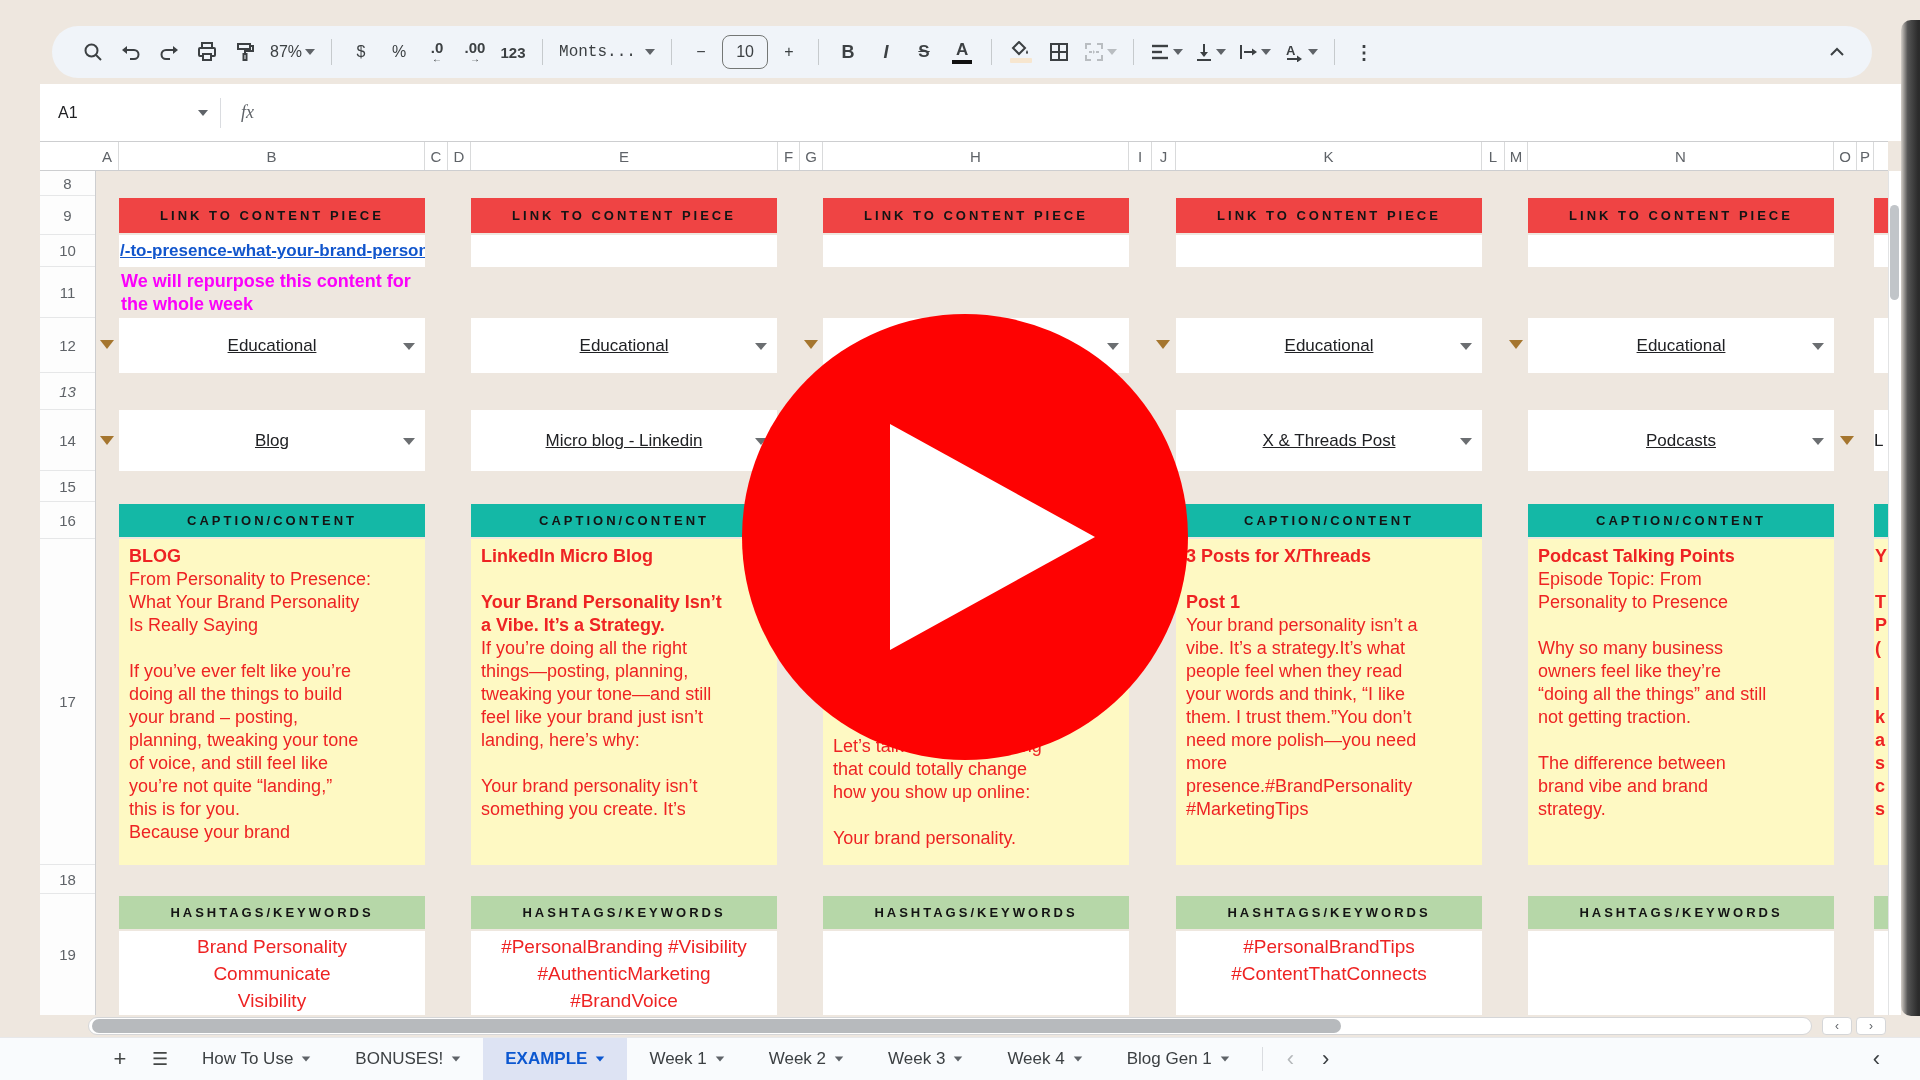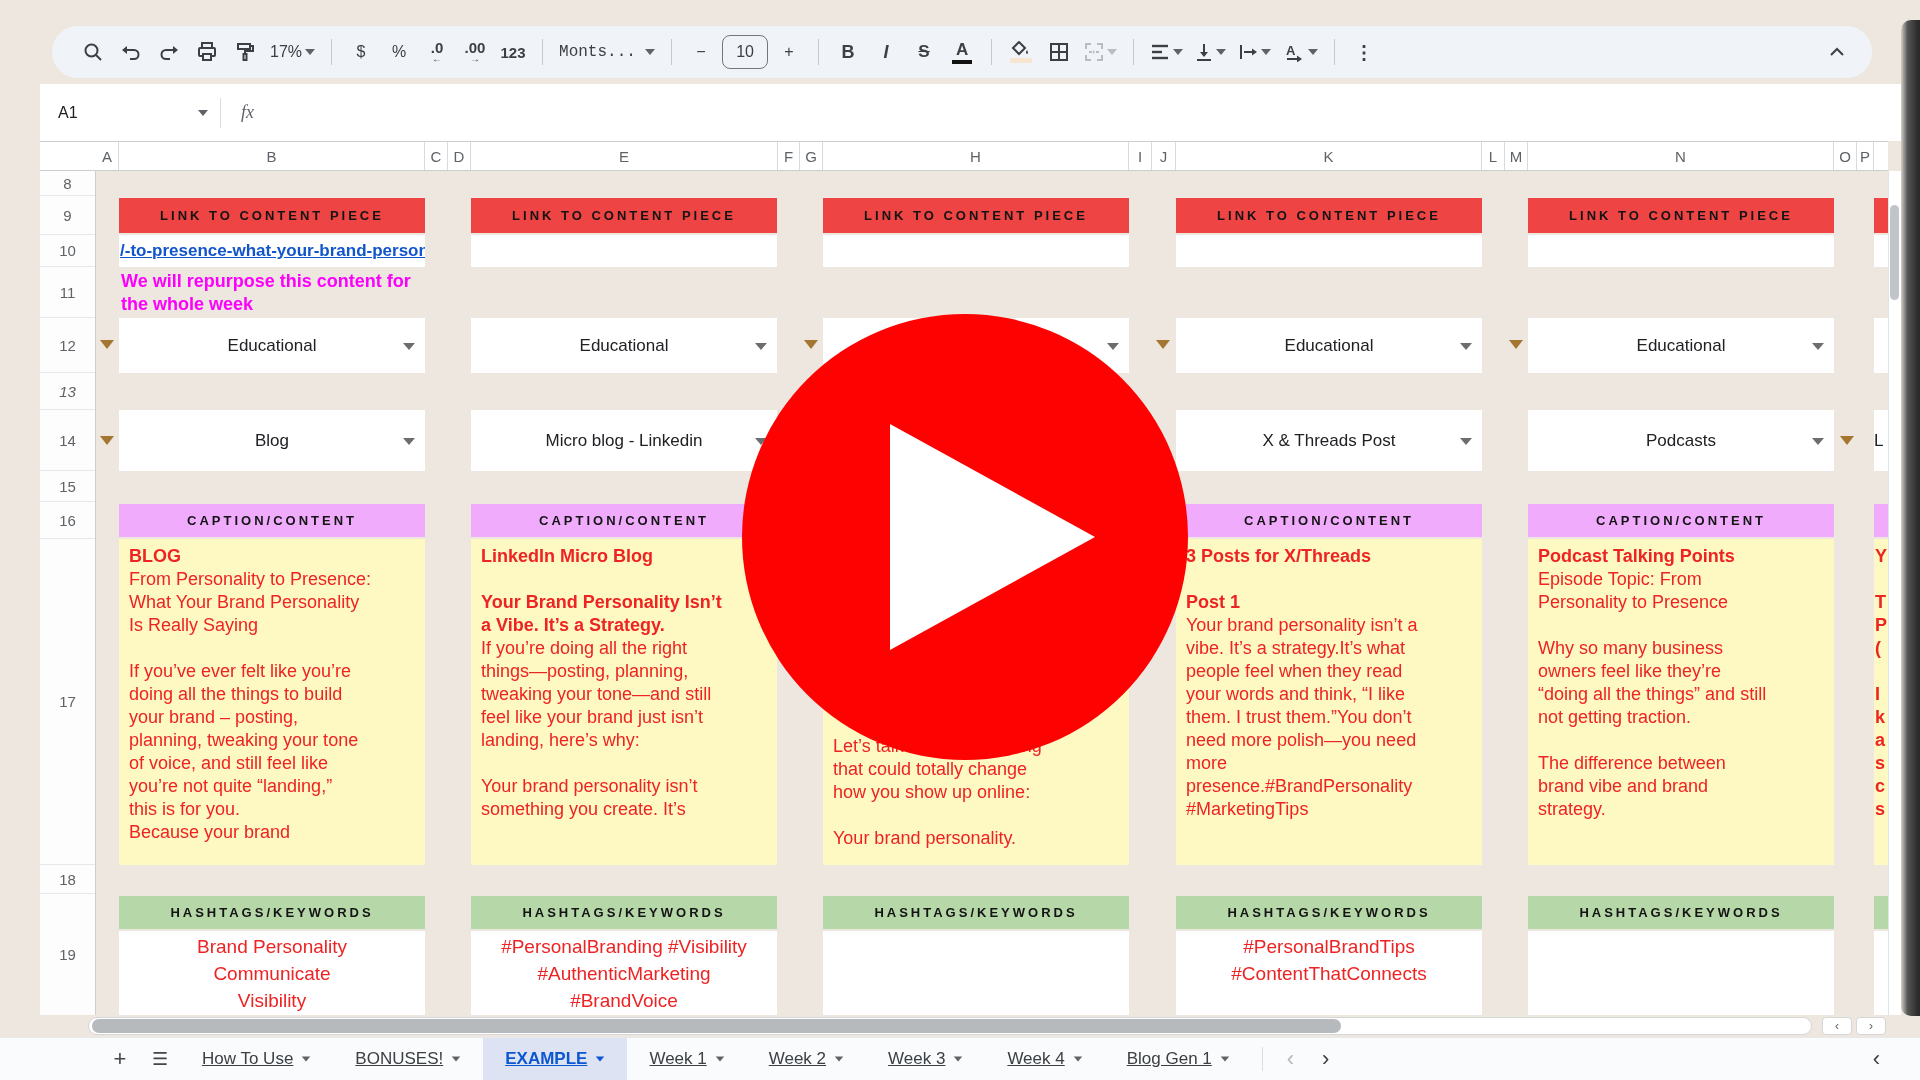--- a/index.html
+++ b/index.html
@@ -30,46 +30,46 @@
   
   #colhead{left:40px;top:141px;width:1848px;height:30px;background:#fff;border-top:1px solid #cdced0;border-bottom:1px solid #cdced0;box-sizing:border-box;}
   .colcell{position:absolute;top:0;height:28px;border-right:1px solid #d9dadb;display:flex;align-items:center;justify-content:center;font-size:15px;color:#5f6368;box-sizing:border-box;}
   
   #gutter{left:40px;top:171px;width:56px;height:844px;background:#fdfdfd;border-right:1px solid #cdced0;box-sizing:border-box;}
   .rownum{position:absolute;left:0;width:55px;display:flex;align-items:center;justify-content:center;font-size:15px;color:#5f6368;border-bottom:1px solid #e6e7e8;box-sizing:border-box;}
   
   .block{position:absolute;top:171px;width:306px;height:844px;}
   .rowc{position:absolute;left:0;right:0;box-sizing:border-box;}
   .hbar{display:flex;align-items:center;justify-content:center;font-weight:700;font-size:13px;letter-spacing:3px;color:#141414;white-space:nowrap;overflow:hidden;}
-  .hbar.gray{background:#ef4444;} .hbar.blue{background:#f0abfc;} .hbar.green{background:#b6d7a8;}
+  .hbar.gray{background:#ef4444;} .hbar.blue{background:#14b8a6;} .hbar.green{background:#b6d7a8;}
   .r9{top:27px;height:35px;} .r10{top:64px;height:32px;background:#fff;}
   .r11{top:96px;height:51px;} .r12{top:147px;height:55px;background:#fff;}
   .r14{top:239px;height:61px;background:#fff;} .r16{top:333px;height:33px;}
   .r17{top:368px;height:326px;background:#fef9c3;} .r19{top:725px;height:33px;}
   .r19b{top:760px;height:84px;background:#fff;}
   .linkcell{font-size:17px;font-weight:600;color:#1155cc;text-decoration:underline;white-space:nowrap;overflow:hidden;display:flex;align-items:center;padding-left:1px;}
   .notecell{font-size:18px;line-height:23px;font-weight:700;color:#fb00fb;white-space:pre-line;padding:3px 2px;}
-  .ddcell{display:flex;align-items:center;justify-content:center;font-size:17px;color:#202124;font-weight:500;}
+  .ddcell{display:flex;align-items:center;justify-content:center;font-size:17px;color:#202124;font-weight:500;text-decoration:underline;}
   .ddar{position:absolute;right:10px;top:50%;margin-top:-3px;width:0;height:0;border-left:6px solid transparent;border-right:6px solid transparent;border-top:7px solid #6b6e71;}
   .cap{padding:6px 10px;overflow:hidden;color:#ee2323;font-size:18px;line-height:23px;white-space:pre-line;font-weight:500;}
   .cap .tt{font-weight:700;}
   .hash{overflow:hidden;color:#ee2323;font-size:19px;line-height:27px;white-space:pre-line;font-weight:500;text-align:center;padding-top:2px;}
   .mini{position:absolute;width:0;height:0;border-left:7px solid transparent;border-right:7px solid transparent;border-top:9px solid #a5762f;}
   
   #vscroll{left:1888px;top:171px;width:13px;height:844px;background:#fff;border-left:1px solid #e2e3e4;box-sizing:border-box;}
   #vthumb{left:1890px;top:205px;width:9px;height:95px;background:#c1c5c9;border-radius:5px;}
   #hscroll{left:88px;top:1017px;width:1724px;height:18px;background:#fff;border:1px solid #d5d6d8;border-radius:9px;box-sizing:border-box;}
   #hthumb{left:92px;top:1019px;width:1249px;height:14px;background:#b7babd;border-radius:7px;}
   .harrow{top:1017px;width:30px;height:18px;background:#fff;border:1px solid #d5d6d8;border-radius:4px;display:flex;align-items:center;justify-content:center;font-size:12px;color:#5f6368;box-sizing:border-box;}
   #darkedge{left:1901px;top:20px;width:19px;height:996px;background:linear-gradient(to right,rgba(130,130,130,.25),#555 35%,#2b2b2b 90%);border-radius:10px 0 0 10px;}
   
   #playbtn{left:742px;top:314px;width:446px;height:446px;border-radius:50%;background:#fe0202;display:flex;align-items:center;justify-content:center;}
   
   #tabbar{left:0;top:1037px;width:1920px;height:43px;background:#f9fbfd;border-top:1px solid #e7e8ea;display:flex;align-items:center;box-sizing:border-box;padding-left:100px;color:#3c4043;}
-  .tab{height:43px;display:flex;align-items:center;gap:8px;padding:0 22px;font-size:17px;font-weight:500;white-space:nowrap;text-decoration:underline;}
+  .tab{height:43px;display:flex;align-items:center;gap:8px;padding:0 22px;font-size:17px;font-weight:500;white-space:nowrap;}
   .tab.active{background:#dde3f3;color:#0b57d0;font-weight:700;}
   .tab .caret{border-top-color:#5f6368;transform:scale(.85);}
   .tab.active .caret{border-top-color:#0b57d0;}
   .tbtn{width:40px;height:43px;display:flex;align-items:center;justify-content:center;font-size:22px;color:#444746;}
   .navr{font-size:22px;color:#3c4043;padding:0 14px;}
   .navr.dis{color:#b5b8bb;}
 </style>
 </head>
 <body>
 
@@ -100,21 +100,21 @@
       </svg>
   </div>
   <div class="tb">
     <svg width="22" height="22" viewBox="0 0 22 22">
         <rect x="4" y="3" width="12" height="5" fill="none" stroke="#3c4043" stroke-width="2"></rect>
         <path d="M16 5 h3 v5 h-8 v3" fill="none" stroke="#3c4043" stroke-width="2"></path>
         <rect x="9.5" y="13" width="3" height="6" fill="none" stroke="#3c4043" stroke-width="2"></rect>
       </svg>
   </div>
   <div class="tb">
-    <span>17%</span>
+    <span>87%</span>
     <span class="caret"></span>
   </div>
   <div class="tbsep"></div>
   <div class="tb">
       <span>$</span>
     </div>
   <div class="tb">
       <span>%</span>
     </div>
   <div class="tb">

